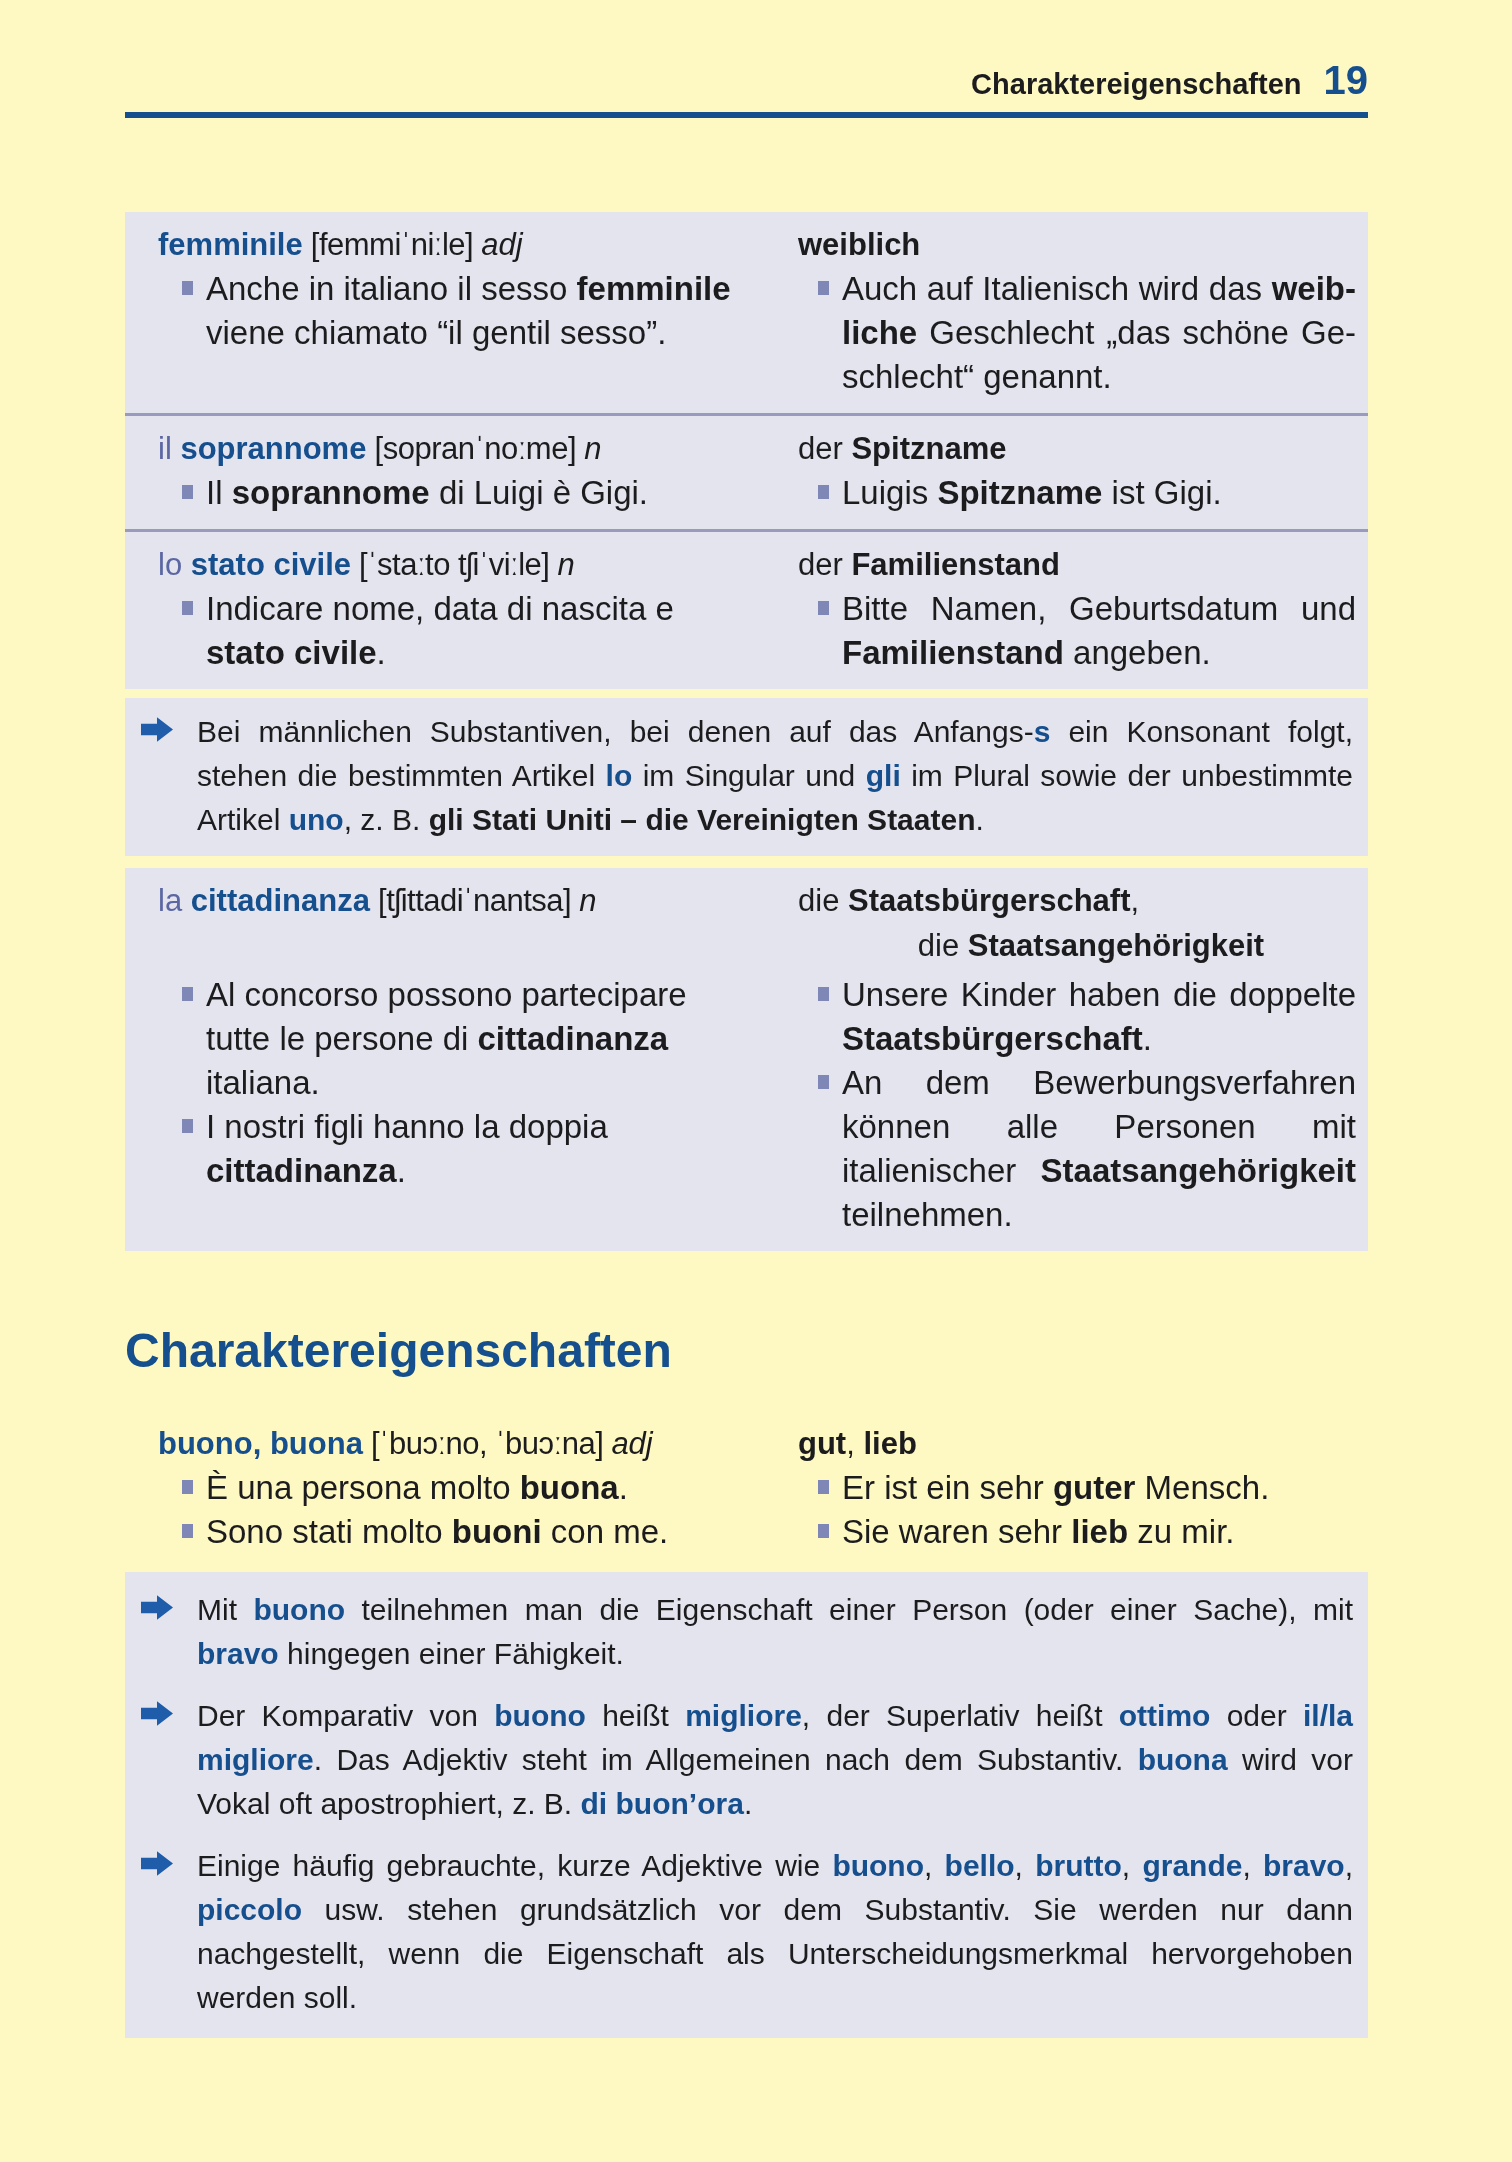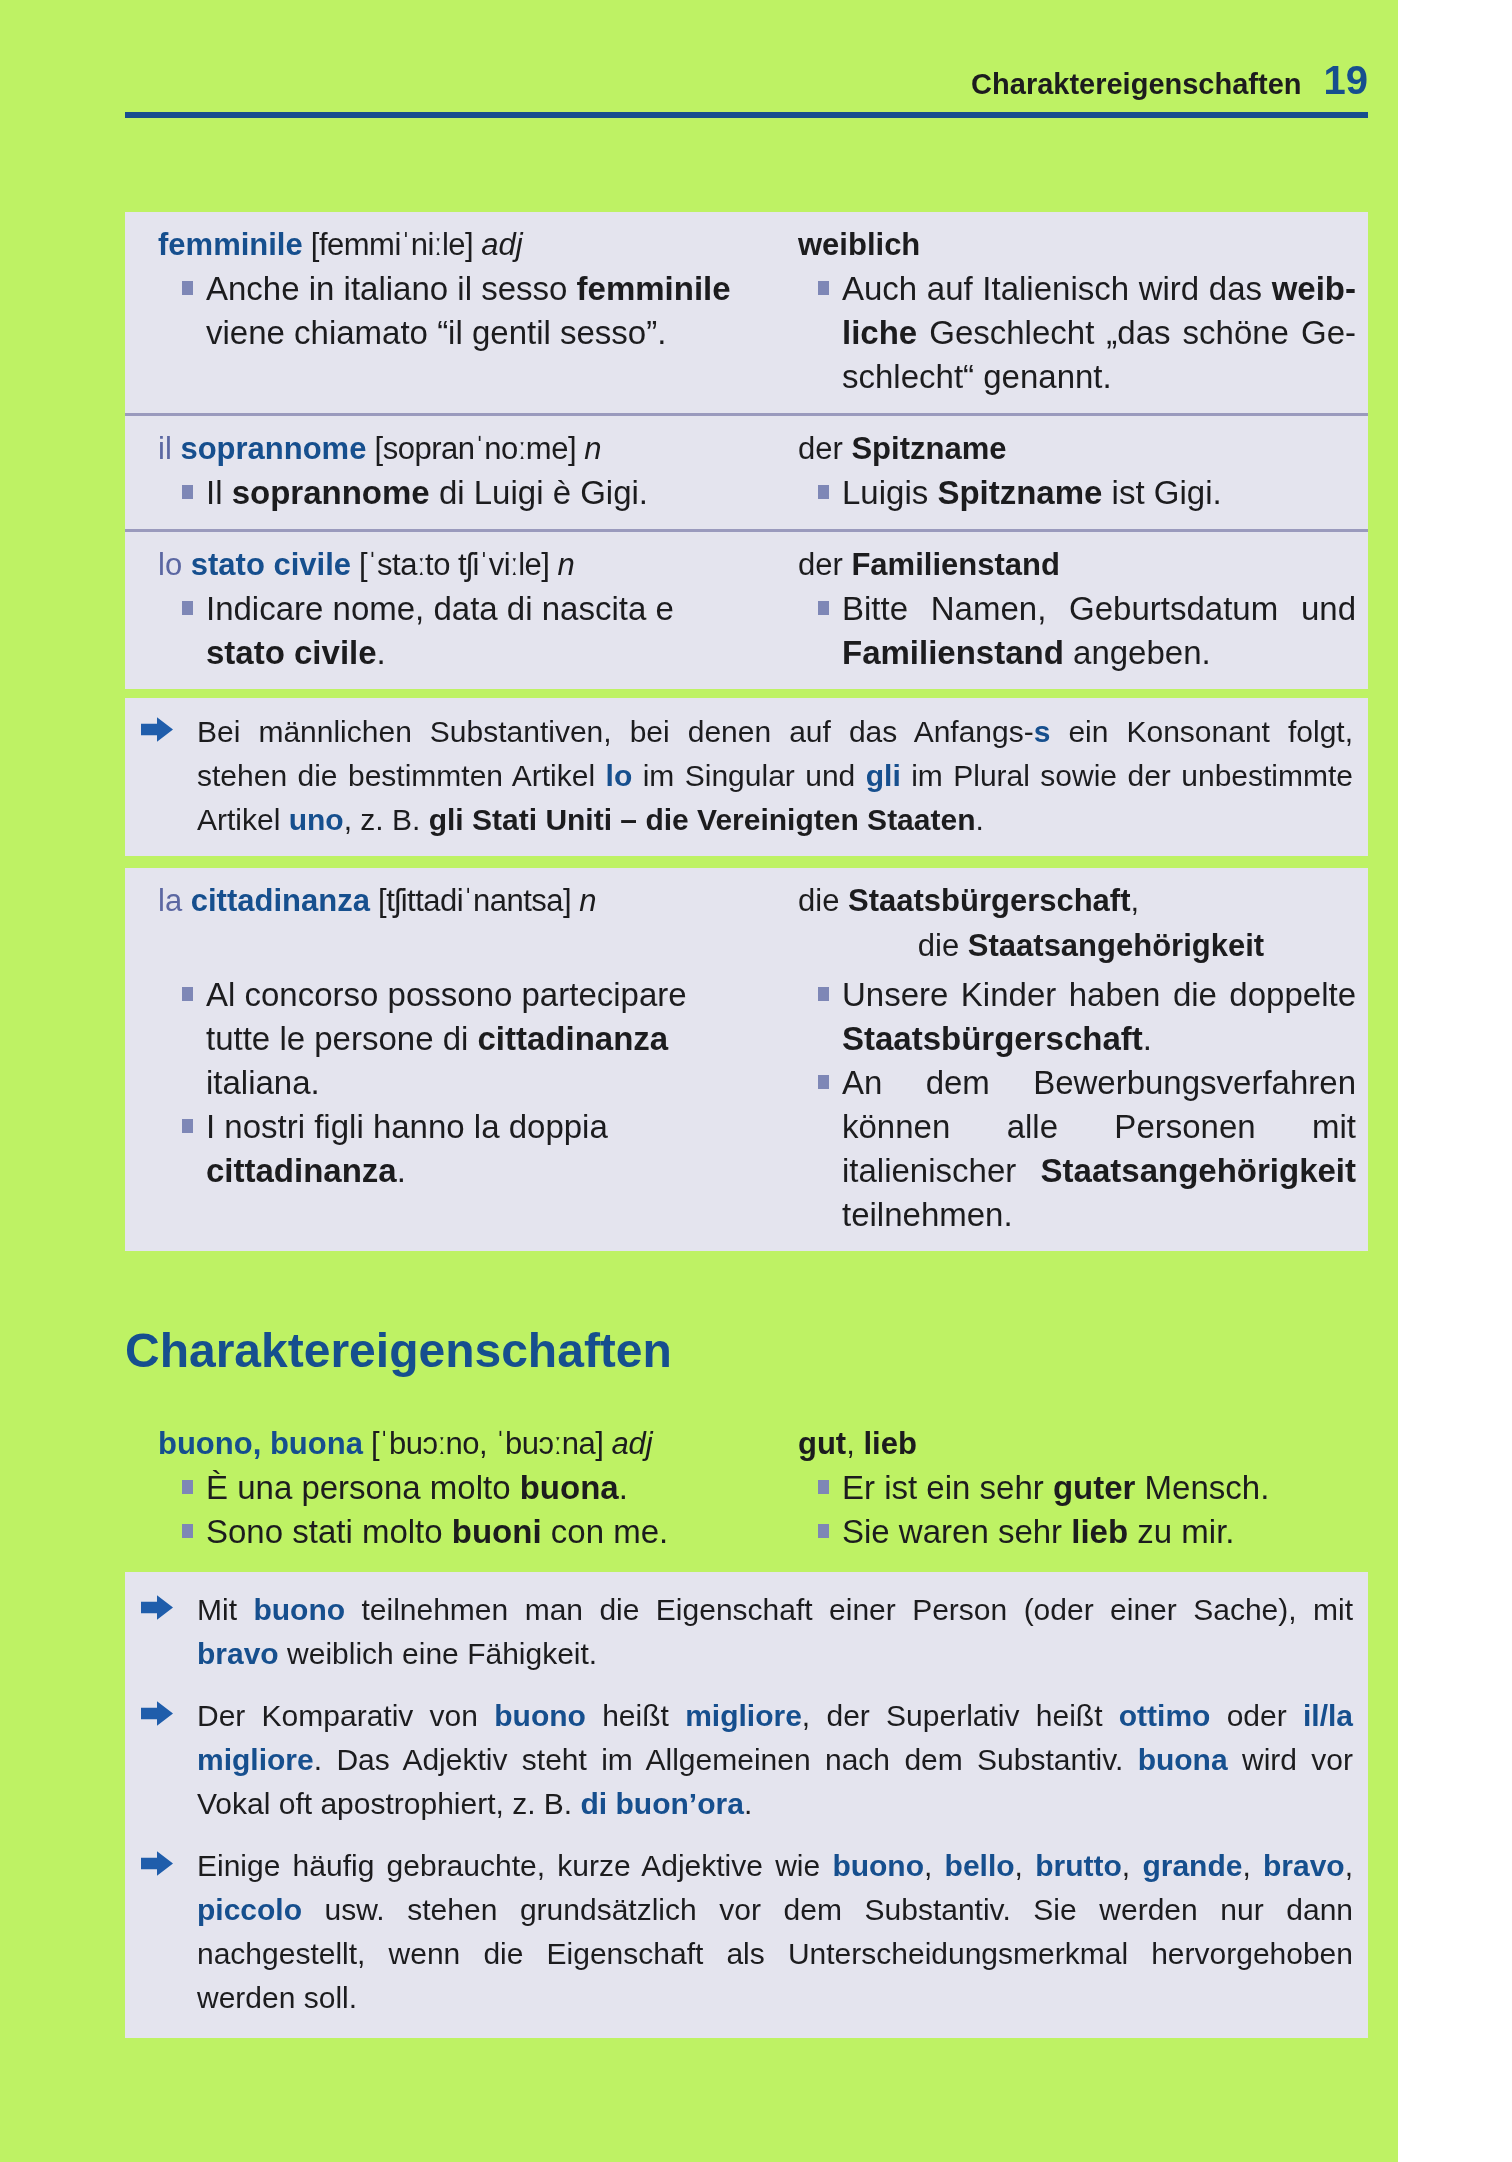--- a/index.html
+++ b/index.html
@@ -8,21 +8,21 @@
     --article:#5b67a2;
     --bullet:#7e87b6;
     --block-bg:#e4e4ee;
     --divider:#9a9abd;
     --arrow:#1f5dab;
     --text:#1c1c1e;
   }
   *{box-sizing:border-box;}
   html,body{margin:0;padding:0;background:#ffffff;}
   body{font-family:"Liberation Sans","DejaVu Sans",sans-serif;color:var(--text);}
-  .page{position:relative;width:1398px;height:2162px;background:#bef264;overflow:hidden;}
+  .page{position:relative;width:1512px;height:2162px;background:#fef9c3;overflow:hidden;}
   .content{width:1243px;margin-left:125px;padding-top:58px;}
 
   
   .page-header{display:flex;justify-content:flex-end;align-items:baseline;gap:22px;}
   .header-title{font-size:29px;font-weight:bold;color:var(--text);}
   .header-page{font-size:40px;font-weight:bold;color:var(--accent);}
   .header-rule{height:6px;background:var(--accent);margin-top:9px;}
 
   
   .entry-group{background:var(--block-bg);margin-top:94px;}
@@ -221,21 +221,21 @@
       </div>
     </article>
 
     <aside class="note-block bottom">
       <div class="note-row">
         <span class="arrow-wrap">
           <svg viewBox="0 0 34 26">
               <path d="M0 7 L17 7 L17 0 L34 13 L17 26 L17 19 L0 19 Z"></path>
             </svg>
         </span>
-        <p class="note-text"><span>Mit </span><span class="s-hw">buono</span><span> teilnehmen man die Eigenschaft einer Person (oder einer Sache), mit </span><span class="s-hw">bravo</span><span> weiblich eine Fähigkeit.</span></p>
+        <p class="note-text"><span>Mit </span><span class="s-hw">buono</span><span> teilnehmen man die Eigenschaft einer Person (oder einer Sache), mit </span><span class="s-hw">bravo</span><span> hingegen einer Fähigkeit.</span></p>
       </div>
       <div class="note-row">
         <span class="arrow-wrap">
           <svg viewBox="0 0 34 26">
               <path d="M0 7 L17 7 L17 0 L34 13 L17 26 L17 19 L0 19 Z"></path>
             </svg>
         </span>
         <p class="note-text"><span>Der Komparativ von </span><span class="s-hw">buono</span><span> heißt </span><span class="s-hw">migliore</span><span>, der Superlativ heißt </span><span class="s-hw">ottimo</span><span> oder </span><span class="s-hw">il/​la migliore</span><span>. Das Adjektiv steht im Allgemeinen nach dem Substantiv. </span><span class="s-hw">buona</span><span> wird vor Vokal oft apostrophiert, z. B. </span><span class="s-hw">di buon’ora</span><span>.</span></p>
       </div>
       <div class="note-row">

